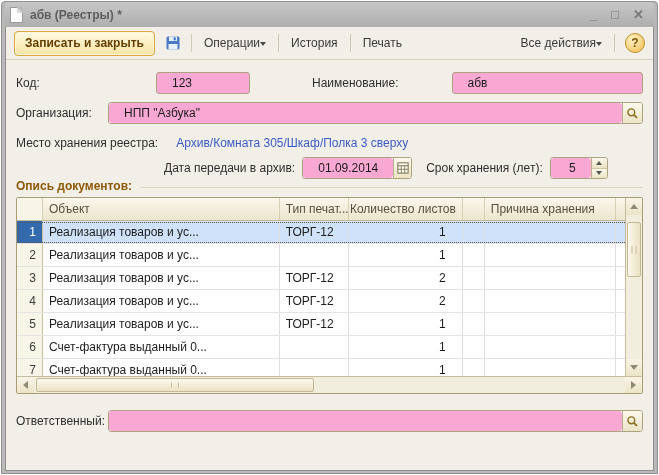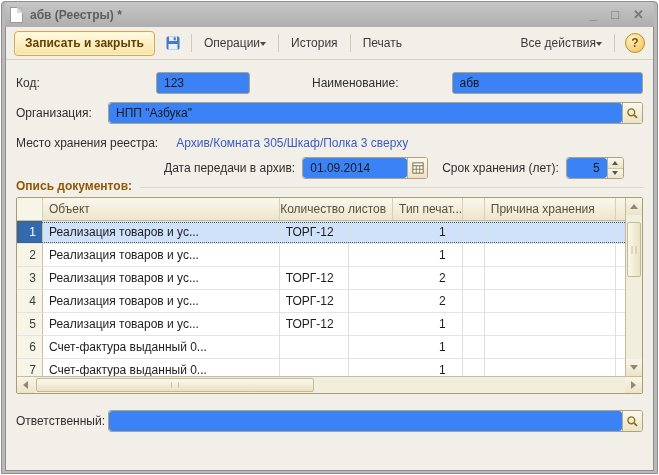--- a/index.html
+++ b/index.html
@@ -35,22 +35,22 @@
   .drop-arrow { width:0; height:0; border-left:3.5px solid transparent; border-right:3.5px solid transparent;
                 border-top:4px solid #4a4a4a; margin-top:2px; }
   .help-btn { width:20px; height:20px; border-radius:50%; border:1px solid #c08f2a;
               background:radial-gradient(circle at 35% 30%, #fff3c8, #f2bc4e); font-size:12px; font-weight:bold;
               color:#7a5200; margin-left:4px; cursor:pointer; line-height:17px; text-align:center; }
 
   
   .form { padding:0 10px; }
   .frow { display:flex; align-items:center; }
   .lbl { font-size:12px; color:#2e2e2e; }
-  .input { background:#3b82f6; border:1px solid #aca381; border-radius:3px; height:22px; font-size:12px;
-           color:#1a1a1a; padding:0 7px; font-family:inherit; display:flex; align-items:center;text-align:right; }
+  .input { background:#f9a8d4; border:1px solid #aca381; border-radius:3px; height:22px; font-size:12px;
+           color:#1a1a1a; padding:0 15px; font-family:inherit; display:flex; align-items:center;text-align:right; }
   .igroup { display:flex; border:1px solid #aca381; border-radius:3px; background:#fff; height:22px; overflow:hidden; }
   .igroup .ifield { border:none; flex:1; height:100%; }
   .sq-btn { width:20px; height:100%; border:none; border-left:1px solid #b6ad8c;
             background:linear-gradient(#fbf8ec,#ece3c6); display:flex; align-items:center; justify-content:center; cursor:pointer; }
   .link { font-size:12px; color:#3b5bc4; cursor:pointer; }
   .section-lbl { font-size:12px; font-weight:bold; color:#8e5804; }
   .section-line { flex:1; height:1px; background:#dcd6c2; margin-left:8px; margin-top:3px; }
 
   .spin { display:flex; flex-direction:column; width:16px; height:100%; border-left:1px solid #b6ad8c; }
   .spin button { flex:1; border:none; background:linear-gradient(#fbf8ec,#ece3c6); display:flex;
@@ -171,21 +171,21 @@
         </span>
       </div>
 
       <div class="frow" style="margin-top:12px;">
         <span class="lbl">Место хранения реестра:</span>
         <span class="link" style="margin-left:18px;">Архив/Комната 305/Шкаф/Полка 3 сверху</span>
       </div>
 
       <div class="frow" style="margin-top:7px;">
         <span class="lbl" style="margin-left:148px;">Дата передачи в архив:</span>
-        <span class="igroup" style="width:126px; margin-left:7px;">
+        <span class="igroup" style="width:110px; margin-left:7px;">
           <span class="input ifield">01.09.2014</span>
           <button class="sq-btn">
             <span>
               <svg width="12" height="12" viewBox="0 0 14 14">
                 <rect x="1" y="1" width="12" height="12" fill="#fdfcf5" stroke="#7c7350" stroke-width="1.2"></rect>
                 <line x1="1" y1="4.5" x2="13" y2="4.5" stroke="#7c7350" stroke-width="1.2"></line>
                 <line x1="5" y1="4.5" x2="5" y2="13" stroke="#7c7350" stroke-width="1"></line>
                 <line x1="9" y1="4.5" x2="9" y2="13" stroke="#7c7350" stroke-width="1"></line>
                 <line x1="1" y1="8.5" x2="13" y2="8.5" stroke="#7c7350" stroke-width="1"></line>
               </svg>
@@ -208,22 +208,22 @@
 
       <div class="frow" style="margin-top:0;">
         <span class="section-lbl">Опись документов:</span>
         <span class="section-line"></span>
       </div>
 
       <div class="grid" style="margin-top:4px;">
         <div class="gheader">
           <span class="hcell c-num"></span>
           <span class="hcell c-object">Объект</span>
+          <span class="hcell c-type">Тип печат...</span>
           <span class="hcell c-sheets">Количество листов</span>
-          <span class="hcell c-type">Тип печат...</span>
           <span class="hcell c-blank"></span>
           <span class="hcell c-reason">Причина хранения</span>
           <span class="hcell c-sliver"></span>
         </div>
         <div>
             <div class="row selected">
     <span class="cell c-num">1</span>
     <span class="cell c-object">Реализация товаров и ус...</span>
     <span class="cell c-type">ТОРГ-12</span>
     <span class="cell c-sheets">1</span>

